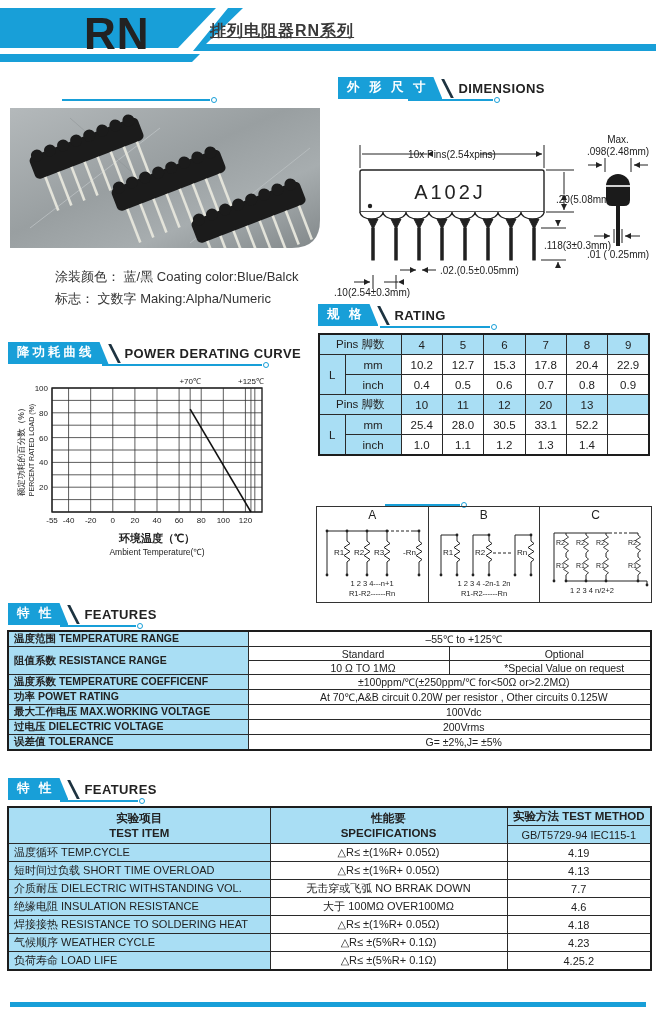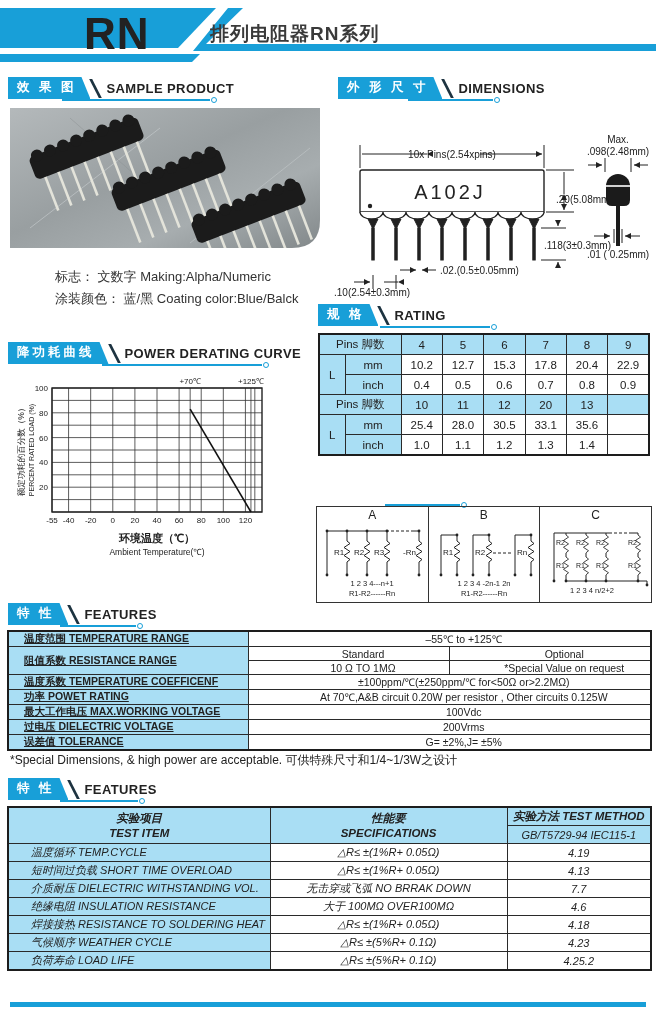--- a/index.html
+++ b/index.html
@@ -24,56 +24,51 @@
   table.tbl td{border:1px solid #2a2a2a;font-size:11px;text-align:center;
                padding:0 3px;overflow:hidden;white-space:nowrap;}
   table.tbl{border:2px solid #1d1d1d;}
   .hd{background:var(--hdr);}
 
   table.rate{left:318px;top:333px;width:332px;}
   table.rate td{height:19px;font-size:11.5px;}
 
   table.feat{left:7px;top:630px;width:643px;}
   table.feat td{height:13px;font-size:10.5px;padding-left:32px;}
-  table.feat td.lbl{text-align:left;padding-left:15px;font-weight:bold;background:var(--hdr);text-decoration:underline;}
+  table.feat td.lbl{text-align:left;padding-left:5px;font-weight:bold;background:var(--hdr);}
 
   table.tests{left:7px;top:806px;width:643px;}
-  table.tests td{height:17px;font-size:11px;font-style:italic;}
-  table.tests td.item{text-align:left;padding-left:22px;background:var(--hdr);margin-top:23px;}
+  table.tests td{height:17px;font-size:11px;}
+  table.tests td.item{text-align:left;padding-left:5px;background:var(--hdr);margin-top:23px;}
   table.tests td.h{background:var(--hdr);font-weight:bold;font-size:11.5px;}
   .twoline{line-height:1.3;}
 
   .caption{position:absolute;font-size:13px;color:#333;line-height:1.7;}
   .note{position:absolute;font-size:12px;color:#222;}
-  .chip-title{position:absolute;font-size:19px;font-weight:bold;color:#3a3a3a;letter-spacing:1px;}
+  .chip-title{position:absolute;font-size:16px;font-weight:bold;color:#3a3a3a;letter-spacing:1px;text-decoration:underline;}
   .schb{position:absolute;left:316px;top:506px;width:334px;height:95px;border:1.5px solid #333;
         display:flex;}
   .panel{flex:1;border-right:1px solid #333;position:relative;}
   .panel:last-child{border-right:none;}
   .ptitle{text-align:center;font-size:12px;height:16px;line-height:16px;}
   .bottom-bar{position:absolute;left:10px;top:1002px;width:636px;height:5px;background:var(--accent);}
 </style>
 </head>
 <body>
 
 <div class="page">
 
   <svg width="656" height="70" style="position:absolute;left:0;top:0">
     <polygon points="0,8 216,8 178,48 0,48" fill="#189fd8"></polygon>
     <polygon points="228,8 243,8 206,44 656,44 656,51 193,51" fill="#189fd8"></polygon>
     <polygon points="0,54 200,54 192,62 0,62" fill="#189fd8"></polygon>
     <text x="84" y="49" font-size="44" font-weight="bold" fill="#ffffff" letter-spacing="1">RN</text>
   </svg>
   <div class="chip-title" style="left:210px;top:21px">排列电阻器RN系列</div>
 
-  <div class="sec" style="left:8px;top:78px">
-    <span class="sec-tag">效 果 图</span>
-    <span class="sec-slash"></span>
-    <span class="sec-en">SAMPLE PRODUCT</span>
-  </div>
   <div class="rule" style="left:62px;top:99px;width:148px">
       <span class="dot"></span>
     </div>
 
   <div class="sec" style="left:338px;top:78px">
     <span class="sec-tag">外 形 尺 寸</span>
     <span class="sec-slash"></span>
     <span class="sec-en">DIMENSIONS</span>
   </div>
   <div class="rule" style="left:408px;top:99px;width:85px">
@@ -161,22 +156,22 @@
       </g>
     <g transform="translate(160,76) rotate(-21)">
         <use href="#sip"></use>
       </g>
     <g transform="translate(240,108) rotate(-21)">
         <use href="#sip"></use>
       </g>
   </svg>
 
   <div class="caption" style="left:55px;top:266px">
+    <div>涂装颜色： 蓝/黑 Coating color:Blue/Balck</div>
     <div>标志： 文数字 Making:Alpha/Numeric</div>
-    <div>涂装颜色： 蓝/黑 Coating color:Blue/Balck</div>
   </div>
 
   <svg width="324" height="188" style="position:absolute;left:332px;top:110px">
     <defs>
       <marker id="ar" markerWidth="8" markerHeight="8" refX="6" refY="3" orient="auto">
         <path d="M0,0 L6,3 L0,6 Z" fill="#222"></path>
       </marker>
     </defs>
 
     <line x1="28" y1="35" x2="28" y2="58" stroke="#222" stroke-width="1"></line>
@@ -312,21 +307,21 @@
       <td class="hd">13</td>
       <td class="hd"></td>
     </tr>
     <tr>
       <td class="hd" rowspan="2">L</td>
       <td class="hd">mm</td>
       <td>25.4</td>
       <td>28.0</td>
       <td>30.5</td>
       <td>33.1</td>
-      <td>35.6</td>
+      <td>52.2</td>
       <td></td>
     </tr>
     <tr>
       <td class="hd">inch</td>
       <td>1.0</td>
       <td>1.1</td>
       <td>1.2</td>
       <td>1.3</td>
       <td>1.4</td>
       <td></td>
@@ -554,21 +549,20 @@
       <td class="lbl">过电压 DIELECTRIC VOLTAGE</td>
       <td colspan="2">200Vrms</td>
     </tr>
     <tr>
       <td class="lbl">误差值 TOLERANCE</td>
       <td colspan="2">G= ±2%,J= ±5%</td>
     </tr>
   </tbody>
     </table>
 
-  <div class="note" style="left:10px;top:752px">*Special Dimensions, &amp; high power are acceptable. 可供特殊尺寸和1/4~1/3W之设计</div>
 
   <table class="tbl tests">
     <colgroup>
         <col style="width:262px">
         <col style="width:237px">
         <col style="width:144px">
       </colgroup>
     <tbody>
         <tr>
       <td class="h twoline" rowspan="2">

